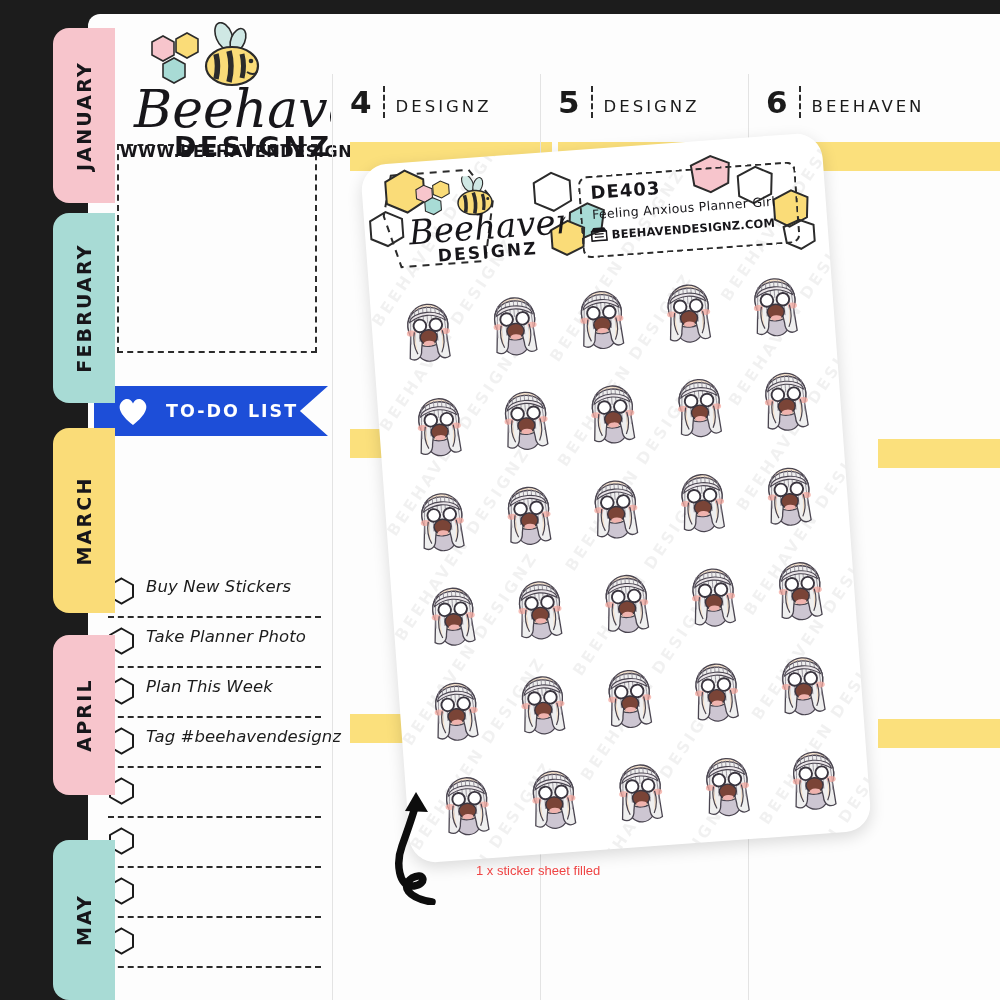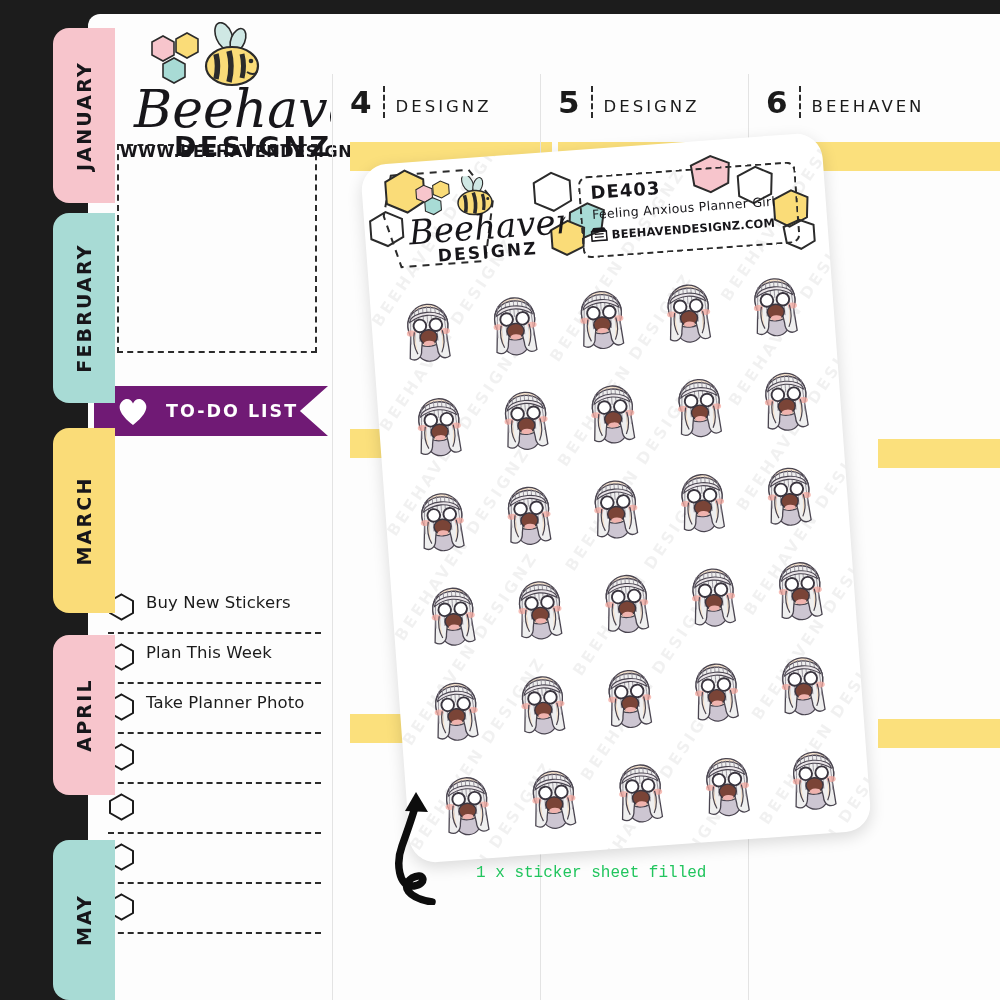--- a/index.html
+++ b/index.html
@@ -52,33 +52,33 @@
     position: absolute; left: 32px; top: 128px; width: 200px;
     text-align: center;
     font-family: "DejaVu Sans", sans-serif;
     font-size: 16px; font-weight: 700; letter-spacing: 0.6px; color: #17161a;
   }
 
   
   #todo-banner {
     position: absolute; left: 6px; top: 372px;
     width: 234px; height: 50px;
-    background: #701a75;
+    background: #1d4ed8;
     clip-path: polygon(0 0, 100% 0, 100% 0, 88% 50%, 100% 100%, 0 100%);
     display: flex; align-items: center;
   }
   #todo-heart { margin-left: 22px; width: 34px; height: 32px; }
   #todo-title {
     margin-left: 16px;
     font-family: "DejaVu Sans", sans-serif;
     font-size: 17.5px; font-weight: 700; letter-spacing: 2px; color: #ffffff;
   }
 
   
-  #todo-list { position: absolute; left: 20px; top: 570px; width: 245px; }
+  #todo-list { position: absolute; left: 20px; top: 554px; width: 245px; font-style: italic; }
   .todo-row { position: relative; height: 50px; }
   .todo-row .hexbox { position: absolute; left: 0; top: 9px; width: 27px; height: 28px; }
   .todo-row .todo-text {
     position: absolute; left: 38px; top: 9px;
     font-family: "DejaVu Sans", sans-serif;
     font-size: 16.5px; color: #1b1b1b; white-space: nowrap;
     letter-spacing: 0.1px;
   }
   .todo-row .todo-rule {
     position: absolute; left: 0; bottom: 0; width: 213px;
@@ -154,22 +154,22 @@
 
   
   #sticker-grid { position: absolute; left: 14px; top: 116px; width: 436px; height: 570px; }
   .sticker { position: absolute; width: 88px; height: 88px; }
 
   
   #annotation { position: absolute; left: 388px; top: 790px; z-index: 10; }
   #anno-arrow { position: absolute; left: 0; top: 0; width: 80px; height: 115px; }
   #anno-text {
     position: absolute; left: 88px; top: 72px;
-    font-family: Liberation Mono, monospace;
-    font-size: 16px; font-weight: 500; color: #22c55e; line-height: 1.45;
+    font-family: Liberation Sans, sans-serif;
+    font-size: 13px; font-weight: 500; color: #ef4444; line-height: 1.45;
     white-space: nowrap;
   }
 </style>
 </head>
 <body>
 
 <div id="planner-page">
 
   <div id="logo-box"></div>
   <svg id="logo-art" viewBox="0 0 215 160">
@@ -206,28 +206,35 @@
         <span class="hexbox"><svg viewBox="0 0 27 28">
             <polygon points="13.5,1.5 25,8 25,20 13.5,26.5 2,20 2,8" fill="none" stroke="#1b1b1b" stroke-width="2"></polygon>
           </svg></span>
         <span class="todo-text">Buy New Stickers</span>
         <span class="todo-rule"></span>
       </div>
       <div class="todo-row">
         <span class="hexbox"><svg viewBox="0 0 27 28">
             <polygon points="13.5,1.5 25,8 25,20 13.5,26.5 2,20 2,8" fill="none" stroke="#1b1b1b" stroke-width="2"></polygon>
           </svg></span>
-        <span class="todo-text">Plan This Week</span>
+        <span class="todo-text">Take Planner Photo</span>
         <span class="todo-rule"></span>
       </div>
       <div class="todo-row">
         <span class="hexbox"><svg viewBox="0 0 27 28">
             <polygon points="13.5,1.5 25,8 25,20 13.5,26.5 2,20 2,8" fill="none" stroke="#1b1b1b" stroke-width="2"></polygon>
           </svg></span>
-        <span class="todo-text">Take Planner Photo</span>
+        <span class="todo-text">Plan This Week</span>
+        <span class="todo-rule"></span>
+      </div>
+      <div class="todo-row">
+        <span class="hexbox"><svg viewBox="0 0 27 28">
+            <polygon points="13.5,1.5 25,8 25,20 13.5,26.5 2,20 2,8" fill="none" stroke="#1b1b1b" stroke-width="2"></polygon>
+          </svg></span>
+        <span class="todo-text">Tag #beehavendesignz</span>
         <span class="todo-rule"></span>
       </div>
       <div class="todo-row">
         <span class="hexbox"><svg viewBox="0 0 27 28">
             <polygon points="13.5,1.5 25,8 25,20 13.5,26.5 2,20 2,8" fill="none" stroke="#1b1b1b" stroke-width="2"></polygon>
           </svg></span>
         <span class="todo-text"></span>
         <span class="todo-rule"></span>
       </div>
       <div class="todo-row">

